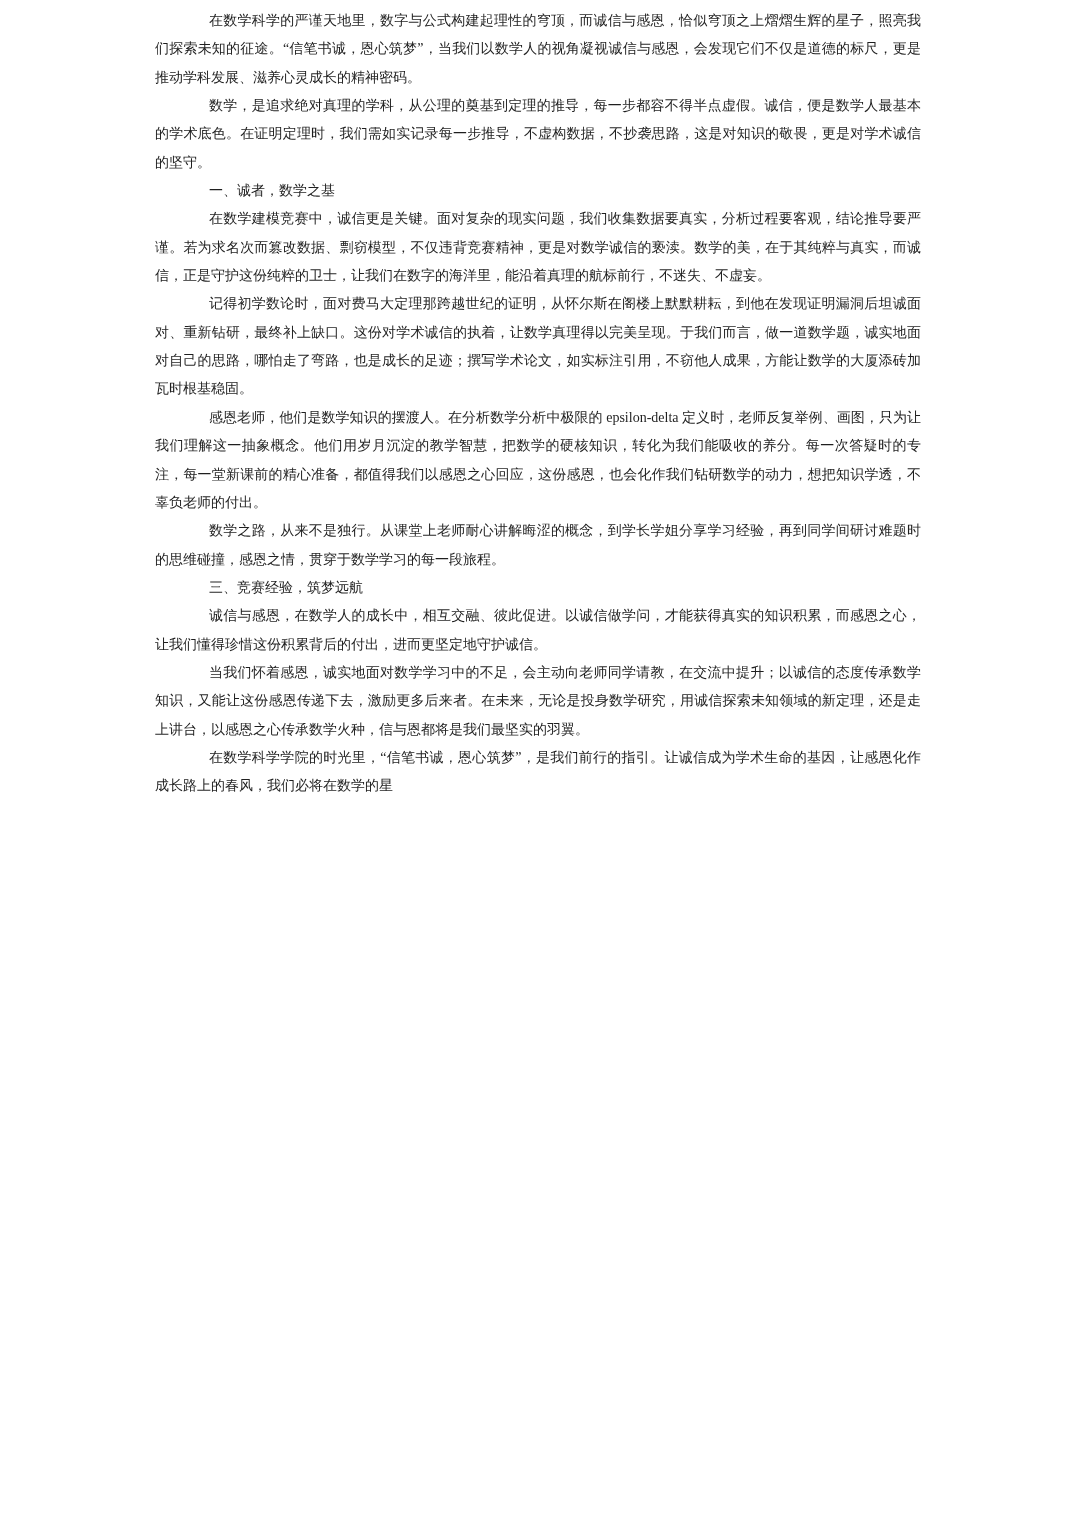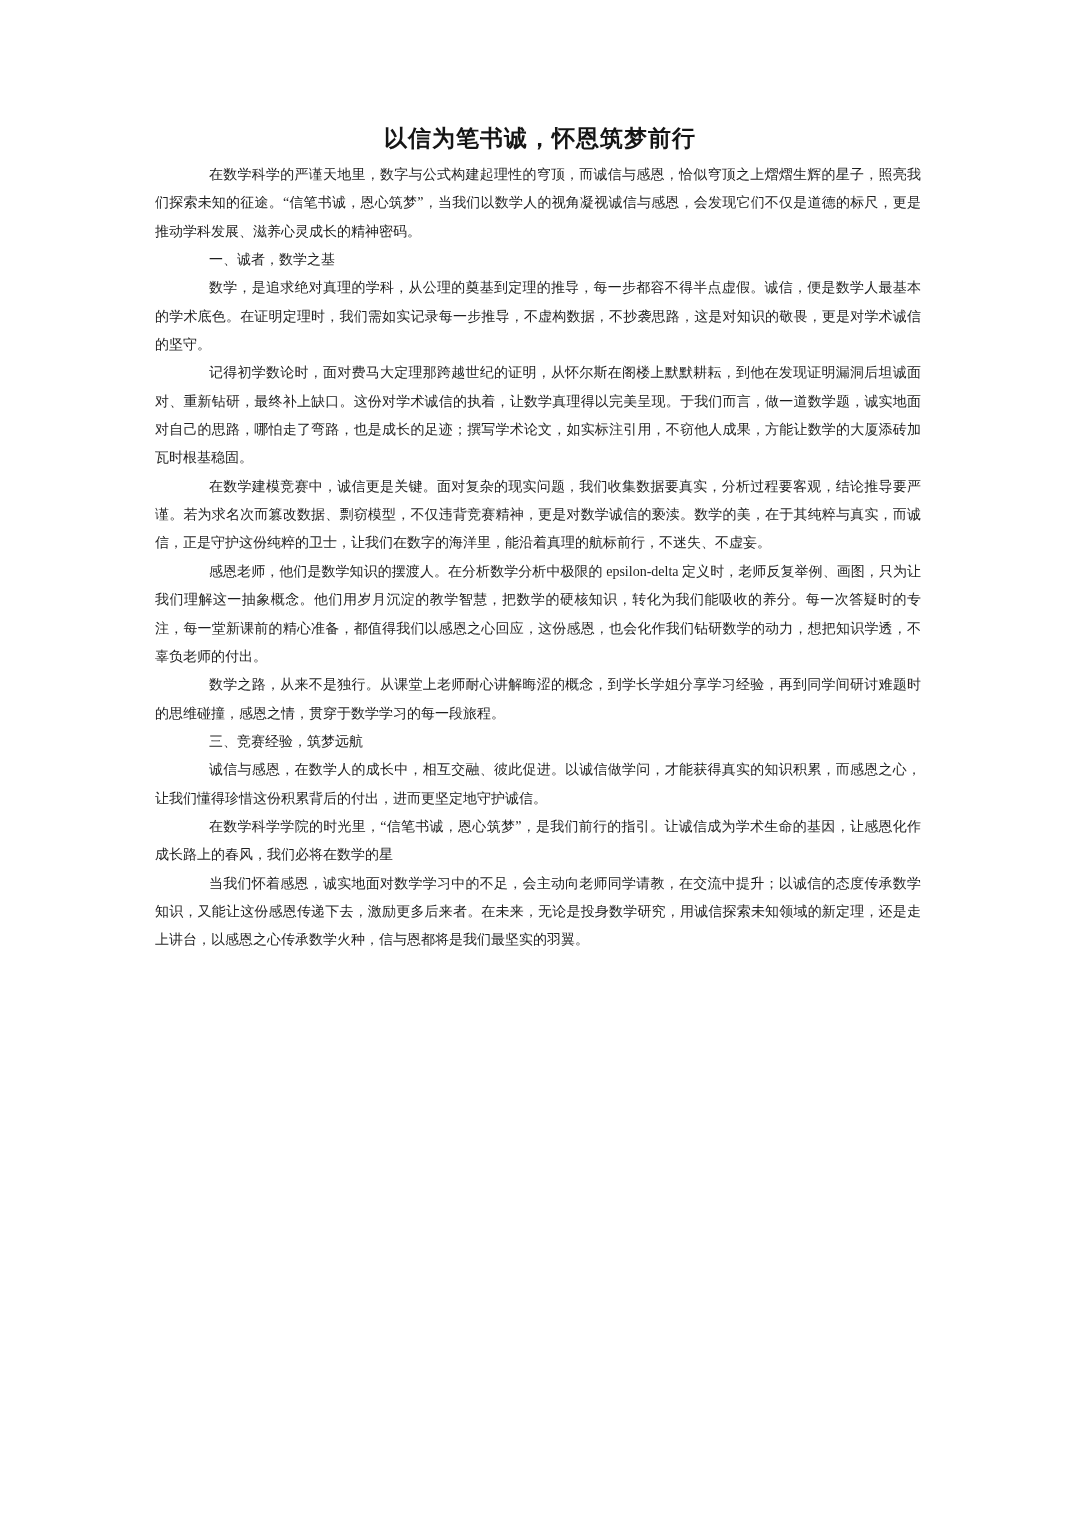--- a/index.html
+++ b/index.html
@@ -40,27 +40,26 @@
     margin: 0;
     padding: 0;
     text-indent: 54px;
     word-break: break-all;
   }
 </style>
 </head>
 <body>
 
 <div class="page" style="background: rgb(255, 255, 255);">
-  <h1 class="doc-title" style="color: rgb(21, 21, 21);">以信为笔书诚，怀恩筑梦前行</h1>
   <div class="content" style="color: rgb(31, 31, 31);">
       <p>在数学科学的严谨天地里，数字与公式构建起理性的穹顶，而诚信与感恩，恰似穹顶之上熠熠生辉的星子，照亮我们探索未知的征途。“信笔书诚，恩心筑梦”，当我们以数学人的视角凝视诚信与感恩，会发现它们不仅是道德的标尺，更是推动学科发展、滋养心灵成长的精神密码。</p>
+      <p>数学，是追求绝对真理的学科，从公理的奠基到定理的推导，每一步都容不得半点虚假。诚信，便是数学人最基本的学术底色。在证明定理时，我们需如实记录每一步推导，不虚构数据，不抄袭思路，这是对知识的敬畏，更是对学术诚信的坚守。</p>
       <p>一、诚者，数学之基</p>
-      <p>数学，是追求绝对真理的学科，从公理的奠基到定理的推导，每一步都容不得半点虚假。诚信，便是数学人最基本的学术底色。在证明定理时，我们需如实记录每一步推导，不虚构数据，不抄袭思路，这是对知识的敬畏，更是对学术诚信的坚守。</p>
+      <p>在数学建模竞赛中，诚信更是关键。面对复杂的现实问题，我们收集数据要真实，分析过程要客观，结论推导要严谨。若为求名次而篡改数据、剽窃模型，不仅违背竞赛精神，更是对数学诚信的亵渎。数学的美，在于其纯粹与真实，而诚信，正是守护这份纯粹的卫士，让我们在数字的海洋里，能沿着真理的航标前行，不迷失、不虚妄。</p>
       <p>记得初学数论时，面对费马大定理那跨越世纪的证明，从怀尔斯在阁楼上默默耕耘，到他在发现证明漏洞后坦诚面对、重新钻研，最终补上缺口。这份对学术诚信的执着，让数学真理得以完美呈现。于我们而言，做一道数学题，诚实地面对自己的思路，哪怕走了弯路，也是成长的足迹；撰写学术论文，如实标注引用，不窃他人成果，方能让数学的大厦添砖加瓦时根基稳固。</p>
-      <p>在数学建模竞赛中，诚信更是关键。面对复杂的现实问题，我们收集数据要真实，分析过程要客观，结论推导要严谨。若为求名次而篡改数据、剽窃模型，不仅违背竞赛精神，更是对数学诚信的亵渎。数学的美，在于其纯粹与真实，而诚信，正是守护这份纯粹的卫士，让我们在数字的海洋里，能沿着真理的航标前行，不迷失、不虚妄。</p>
       <p>感恩老师，他们是数学知识的摆渡人。在分析数学分析中极限的 epsilon-delta 定义时，老师反复举例、画图，只为让我们理解这一抽象概念。他们用岁月沉淀的教学智慧，把数学的硬核知识，转化为我们能吸收的养分。每一次答疑时的专注，每一堂新课前的精心准备，都值得我们以感恩之心回应，这份感恩，也会化作我们钻研数学的动力，想把知识学透，不辜负老师的付出。</p>
       <p>数学之路，从来不是独行。从课堂上老师耐心讲解晦涩的概念，到学长学姐分享学习经验，再到同学间研讨难题时的思维碰撞，感恩之情，贯穿于数学学习的每一段旅程。</p>
       <p>三、竞赛经验，筑梦远航</p>
       <p>诚信与感恩，在数学人的成长中，相互交融、彼此促进。以诚信做学问，才能获得真实的知识积累，而感恩之心，让我们懂得珍惜这份积累背后的付出，进而更坚定地守护诚信。</p>
+      <p>当我们怀着感恩，诚实地面对数学学习中的不足，会主动向老师同学请教，在交流中提升；以诚信的态度传承数学知识，又能让这份感恩传递下去，激励更多后来者。在未来，无论是投身数学研究，用诚信探索未知领域的新定理，还是走上讲台，以感恩之心传承数学火种，信与恩都将是我们最坚实的羽翼。</p>
       <p>在数学科学学院的时光里，“信笔书诚，恩心筑梦”，是我们前行的指引。让诚信成为学术生命的基因，让感恩化作成长路上的春风，我们必将在数学的星</p>
-      <p>当我们怀着感恩，诚实地面对数学学习中的不足，会主动向老师同学请教，在交流中提升；以诚信的态度传承数学知识，又能让这份感恩传递下去，激励更多后来者。在未来，无论是投身数学研究，用诚信探索未知领域的新定理，还是走上讲台，以感恩之心传承数学火种，信与恩都将是我们最坚实的羽翼。</p>
     </div>
 </div>
 
 </body></html>

